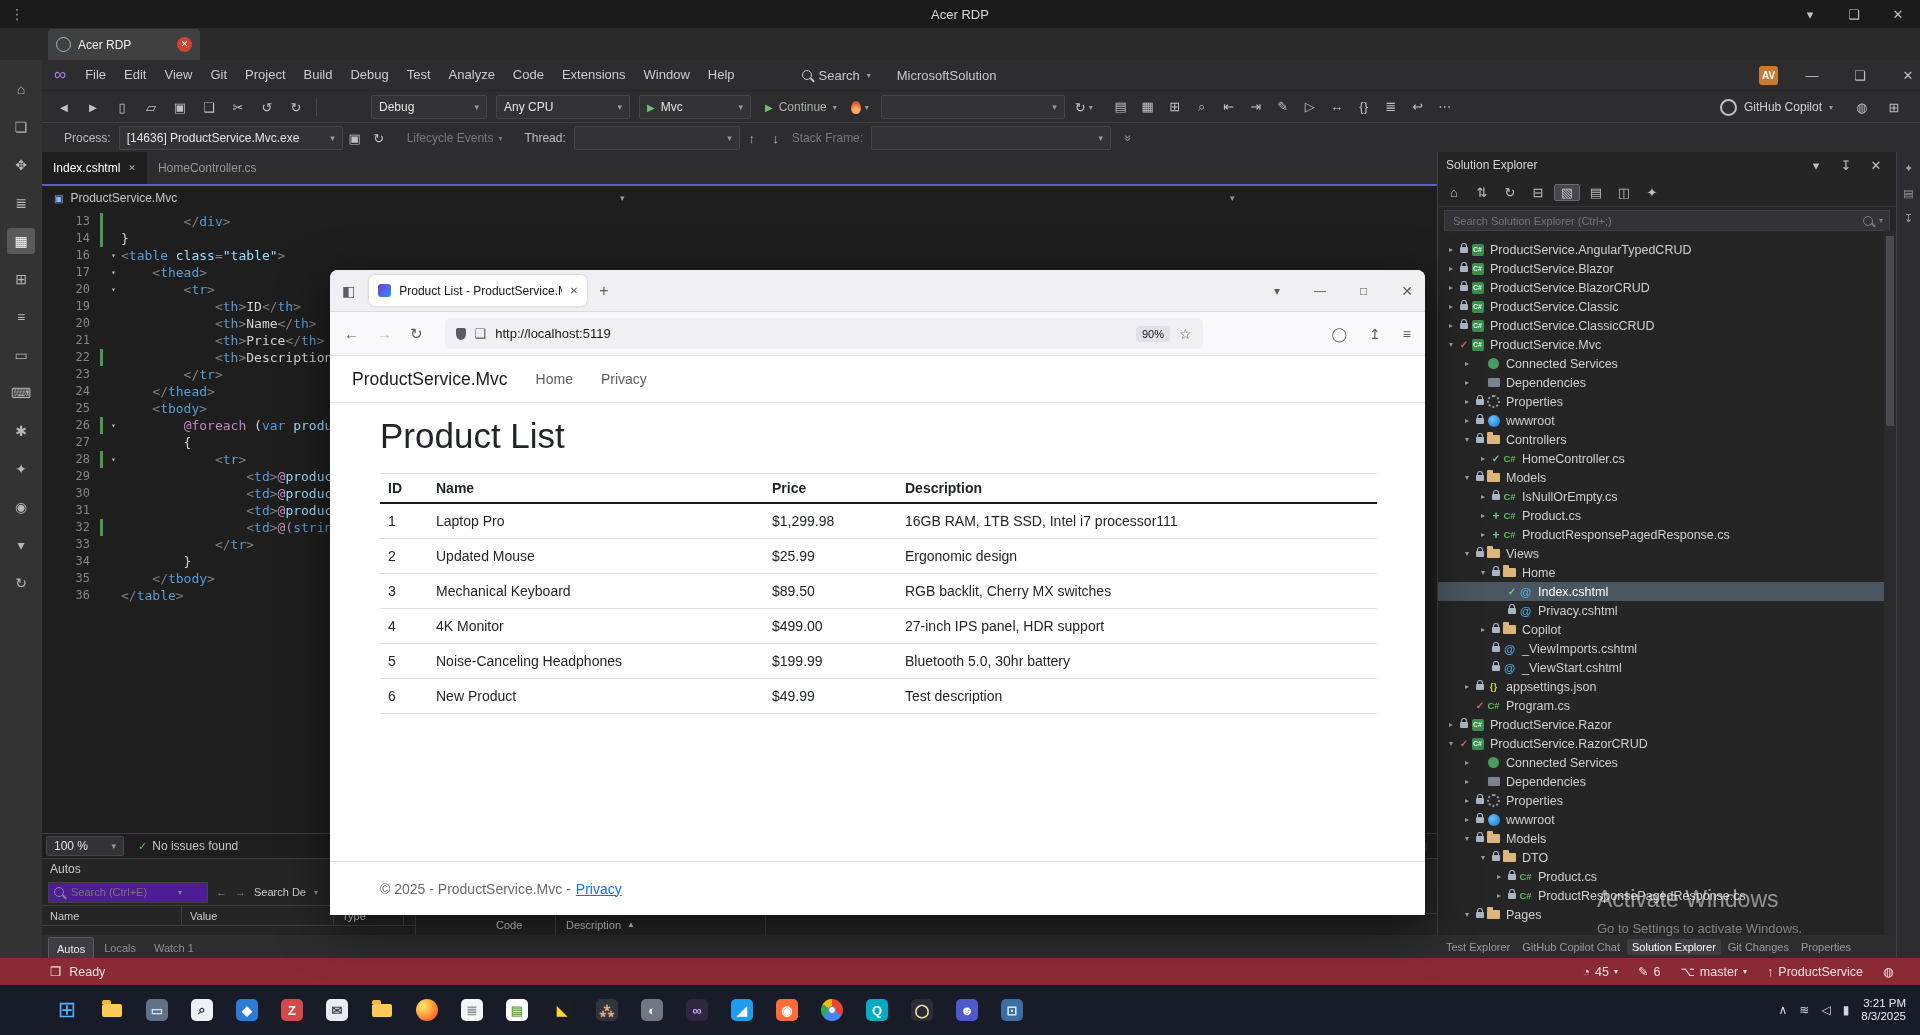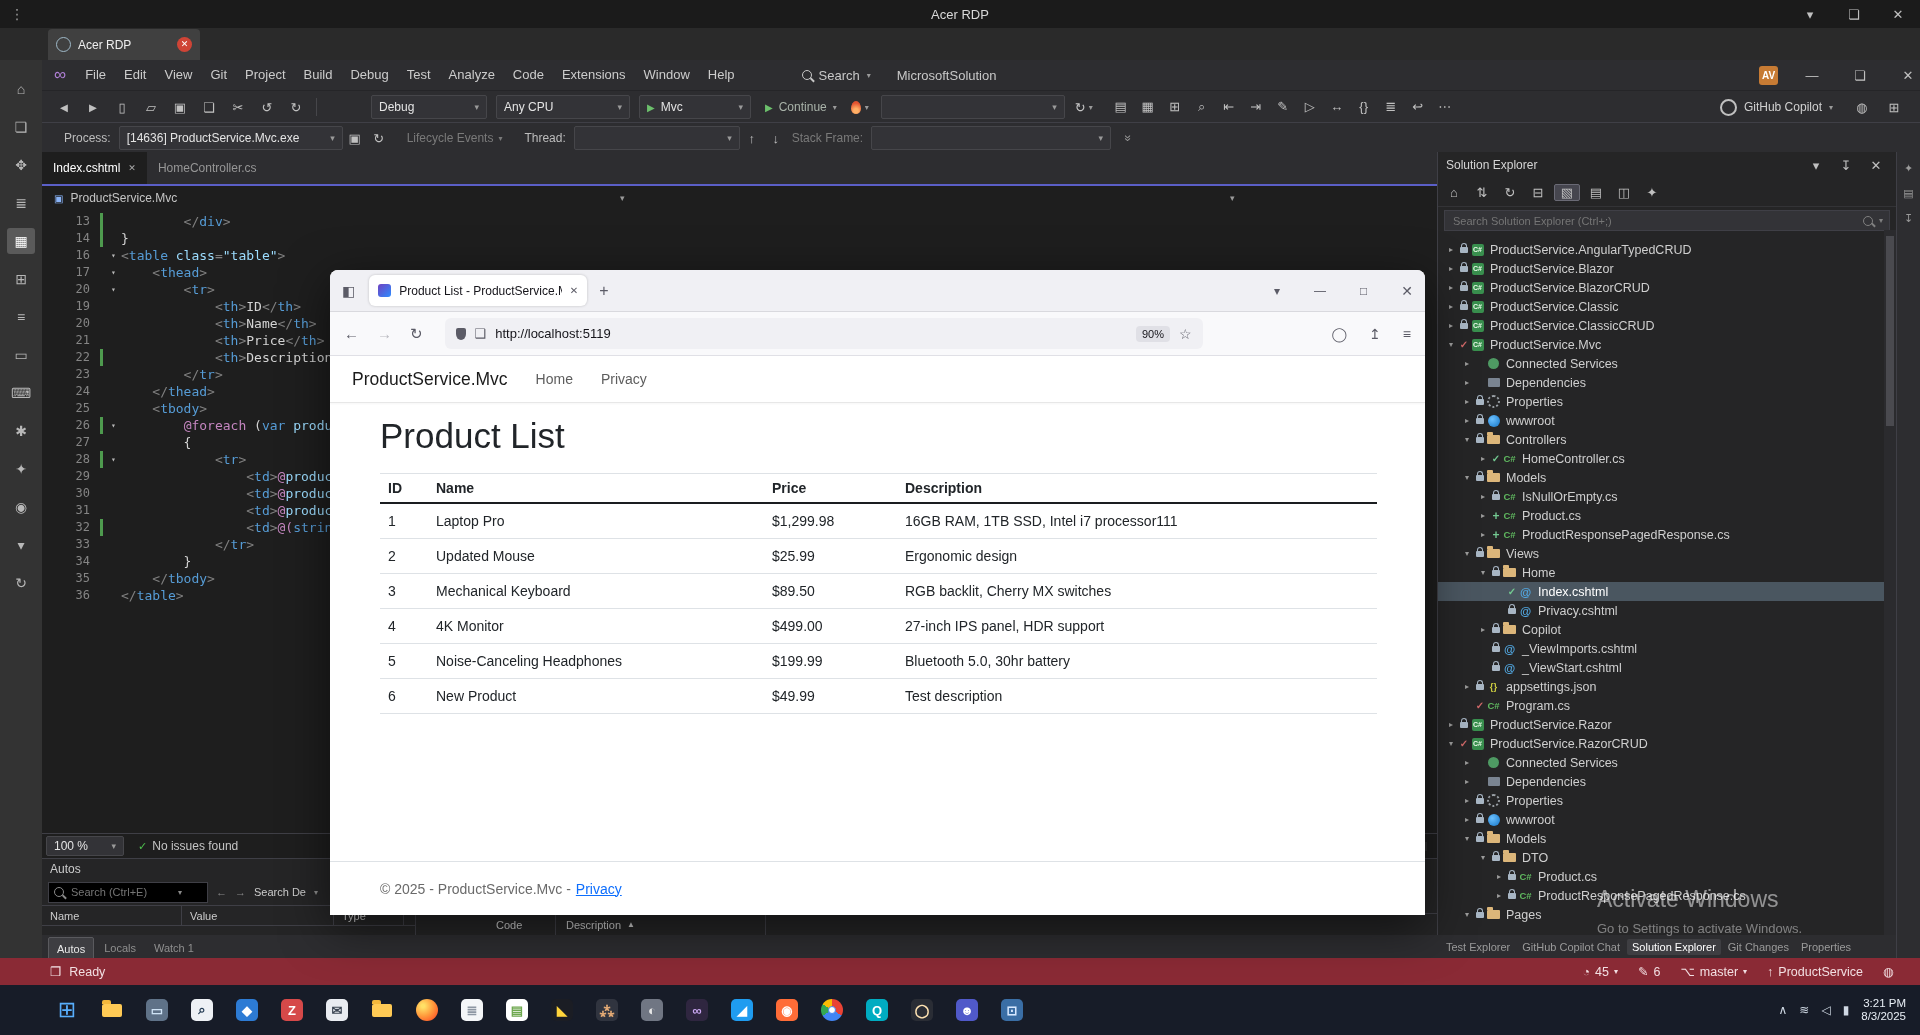--- a/index.html
+++ b/index.html
@@ -82,21 +82,21 @@
     display:flex;align-items:center;font-size:12px;color:#c5c5c5;box-sizing:border-box;}
   .check{color:#4ec14e;font-size:11px;margin:0 5px 0 14px;}
   .hscroll{height:9px;background:#2d2d2d;flex:1;margin:0 10px 0 6px;position:relative;}
   .hscroll .thumb{position:absolute;left:4px;top:1px;height:7px;width:260px;background:#4a4a4a;}
 
   
   #autos-panel{left:42px;top:858px;width:373px;height:77px;background:#252526;border-top:1px solid #3f3f46;
     font-size:11px;color:#ccc;box-sizing:border-box;}
   .autos-title{height:20px;display:flex;align-items:center;padding-left:8px;font-size:12px;}
   .autos-toolbar{height:26px;display:flex;align-items:center;gap:8px;padding-left:6px;}
-  .searchbox{height:19px;background:#000000;border:1px solid #3f3f46;display:flex;align-items:center;
+  .searchbox{height:19px;background:#4c1d95;border:1px solid #3f3f46;display:flex;align-items:center;
     padding:0 5px;gap:5px;color:#8a8a8a;}
   .searchbox input{background:transparent;border:none;outline:none;color:#bbb;font-size:11px;width:100px;
     font-family:"Liberation Sans",sans-serif;}
   #autos-cols{height:19px;display:flex;align-items:center;border-top:1px solid #3f3f46;border-bottom:1px solid #3f3f46;}
   .autos-col{padding-left:8px;border-right:1px solid #3f3f46;height:100%;display:flex;align-items:center;box-sizing:border-box;}
   #errorlist-panel{left:415px;top:858px;width:1022px;height:77px;background:#252526;border-top:1px solid #3f3f46;
     border-left:1px solid #3f3f46;box-sizing:border-box;}
   .el-header{position:absolute;bottom:0;left:0;right:0;height:21px;border-top:1px solid #3f3f46;
     display:flex;align-items:center;color:#ccc;font-size:11px;}
   .el-col{border-right:1px solid #3f3f46;height:100%;display:flex;align-items:center;padding:0 10px;gap:6px;box-sizing:border-box;}

